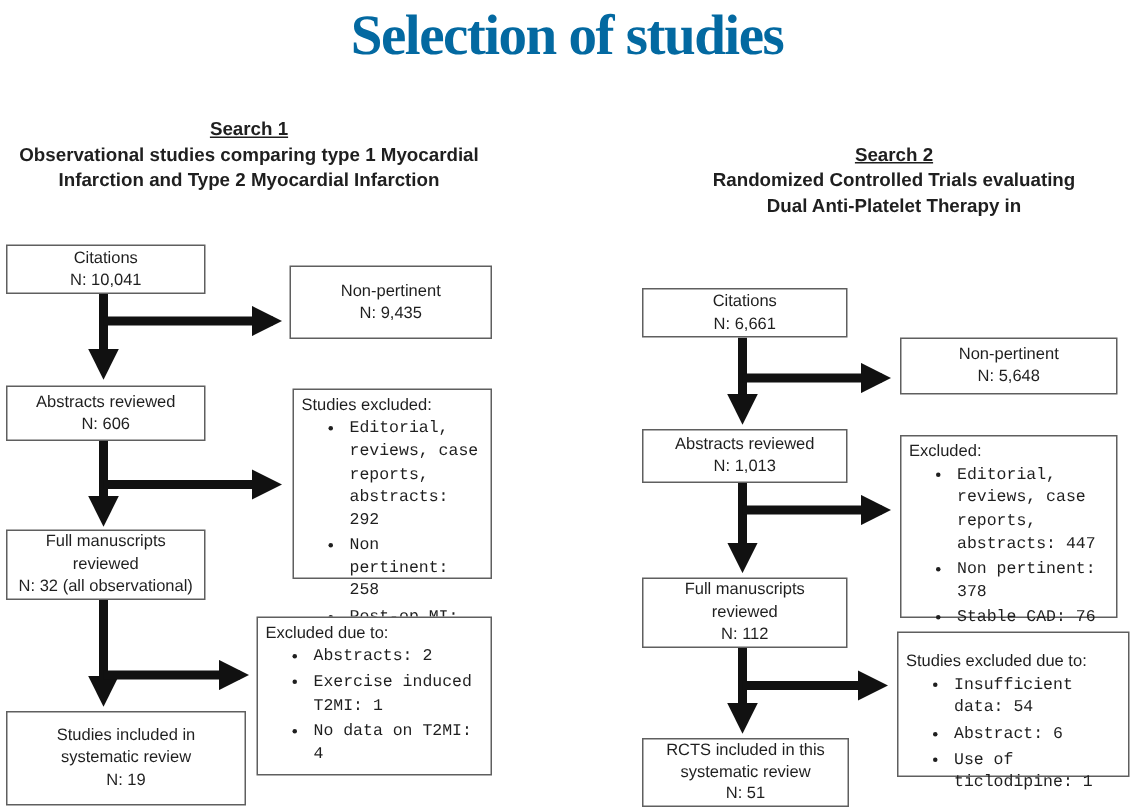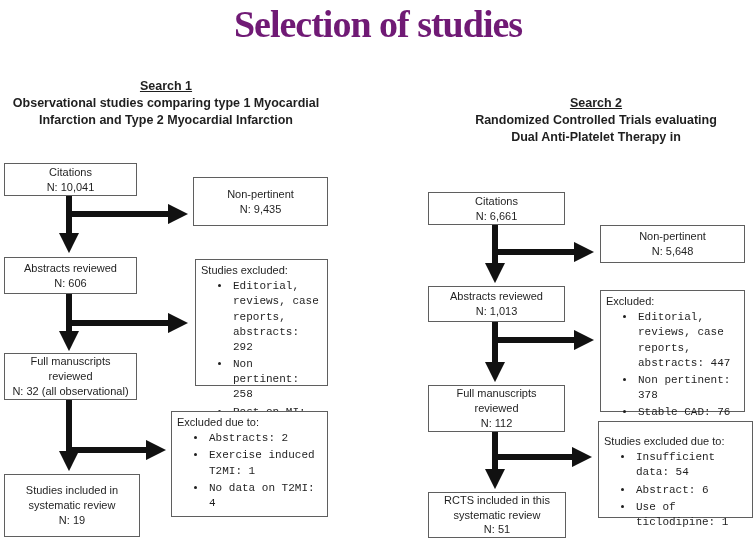--- a/index.html
+++ b/index.html
@@ -3,21 +3,21 @@
 <meta charset="utf-8">
 <style>
   html,body{margin:0;padding:0;background:#fff;}
   #page{
     position:relative;width:756px;height:541px;background:#ffffff;
     font-family:"Liberation Sans",sans-serif;color:#1f1f1f;overflow:hidden;
   }
   .title{
     position:absolute;top:2px;left:0;width:756px;text-align:center;
     font-family:"Liberation Serif",serif;font-weight:700;font-size:38px;
-    letter-spacing:-1px;color:#701a75;
+    letter-spacing:-1px;color:#0369a1;
   }
   .search-head{position:absolute;text-align:center;font-weight:700;font-size:12.5px;line-height:17px;}
   .search-head .hd{text-decoration:underline;}
   .search-head .ln{white-space:nowrap;}
   .box{
     position:absolute;box-sizing:border-box;border:1px solid #5f5f5f;background:#fff;
     display:flex;flex-direction:column;align-items:center;justify-content:center;
     text-align:right;font-size:11px;line-height:1.35;z-index:2;
   }
   .box .ln{white-space:nowrap;}
@@ -101,21 +101,21 @@
 
   <div class="box note" style="left:171px;top:411px;width:157px;height:106px;">
     <div>Excluded due to:</div>
     <ul>
       <li>Abstracts: 2</li>
       <li>Exercise induced T2MI: 1</li>
       <li>No data on T2MI: 4</li>
     </ul>
   </div>
 
-  <div class="box" style="left:4px;top:474px;width:136px;height:63px;">
+  <div class="box" style="left:4px;top:474px;width:160px;height:63px;">
     <div class="ln">Studies included in</div>
     <div class="ln">systematic review</div>
     <div class="ln">N: 19</div>
   </div>
 
   <div class="box" style="left:428px;top:192px;width:137px;height:33px;">
     <div class="ln">Citations</div>
     <div class="ln">N: 6,661</div>
   </div>
 

